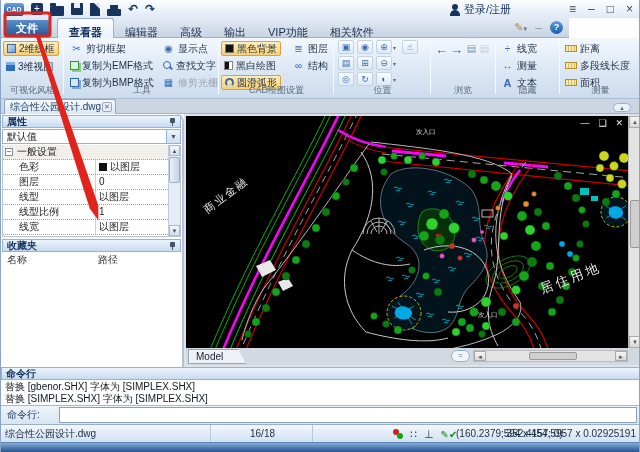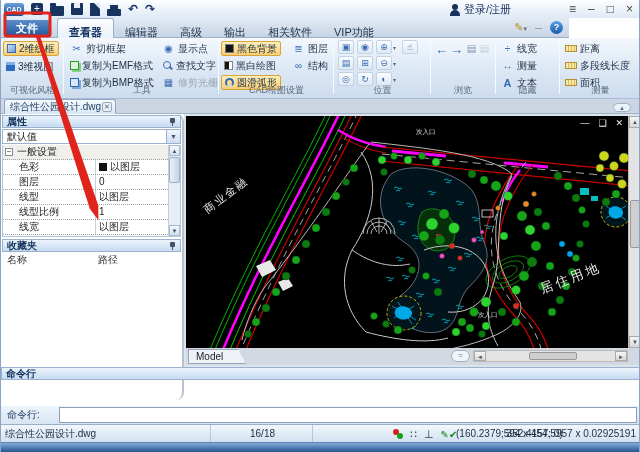--- a/index.html
+++ b/index.html
@@ -200,22 +200,22 @@
     </div>
   </div>
 
   <div class="tabrow">
     <div class="filebtn">文件</div>
     <div class="tabs">
       <div class="tab active">查看器</div>
       <div class="tab">编辑器</div>
       <div class="tab">高级</div>
       <div class="tab">输出</div>
+      <div class="tab">VIP功能</div>
       <div class="tab">相关软件</div>
-      <div class="tab">VIP功能</div>
     </div>
     <div class="tabrow-right">
       <span class="pencil">✎<span class="tiny-dn">▾</span></span>
       <span class="tiny-dn">—</span>
       <span class="help">?</span>
     </div>
   </div>
 
   <div class="ribbon">
 
@@ -629,20 +629,24 @@
       <div class="wavebtn">≈</div>
       <div class="hsb">
         <span class="lf">◄</span>
         <span class="thumb"></span>
         <span class="rt">►</span>
       </div>
     </div>
   </div>
 
   <div class="cmdhead">命令行</div>
+  <div class="cmdlog">
+    <div>替换 [gbenor.SHX] 字体为 [SIMPLEX.SHX]</div>
+    <div>替换 [SIMPLEX.SHX] 字体为 [SIMPLEX.SHX]</div>
+  </div>
   <div class="cmdrow">
     <div class="cmdlabel">命令行:</div>
     <input class="cmdinput" type="text" style="">
   </div>
 
   <div class="statusbar">
     <div class="stcell st-file">综合性公园设计.dwg</div>
     <div class="stcell st-count">16/18</div>
     <div class="stcell st-icons">
       <span class="osnap"></span>

